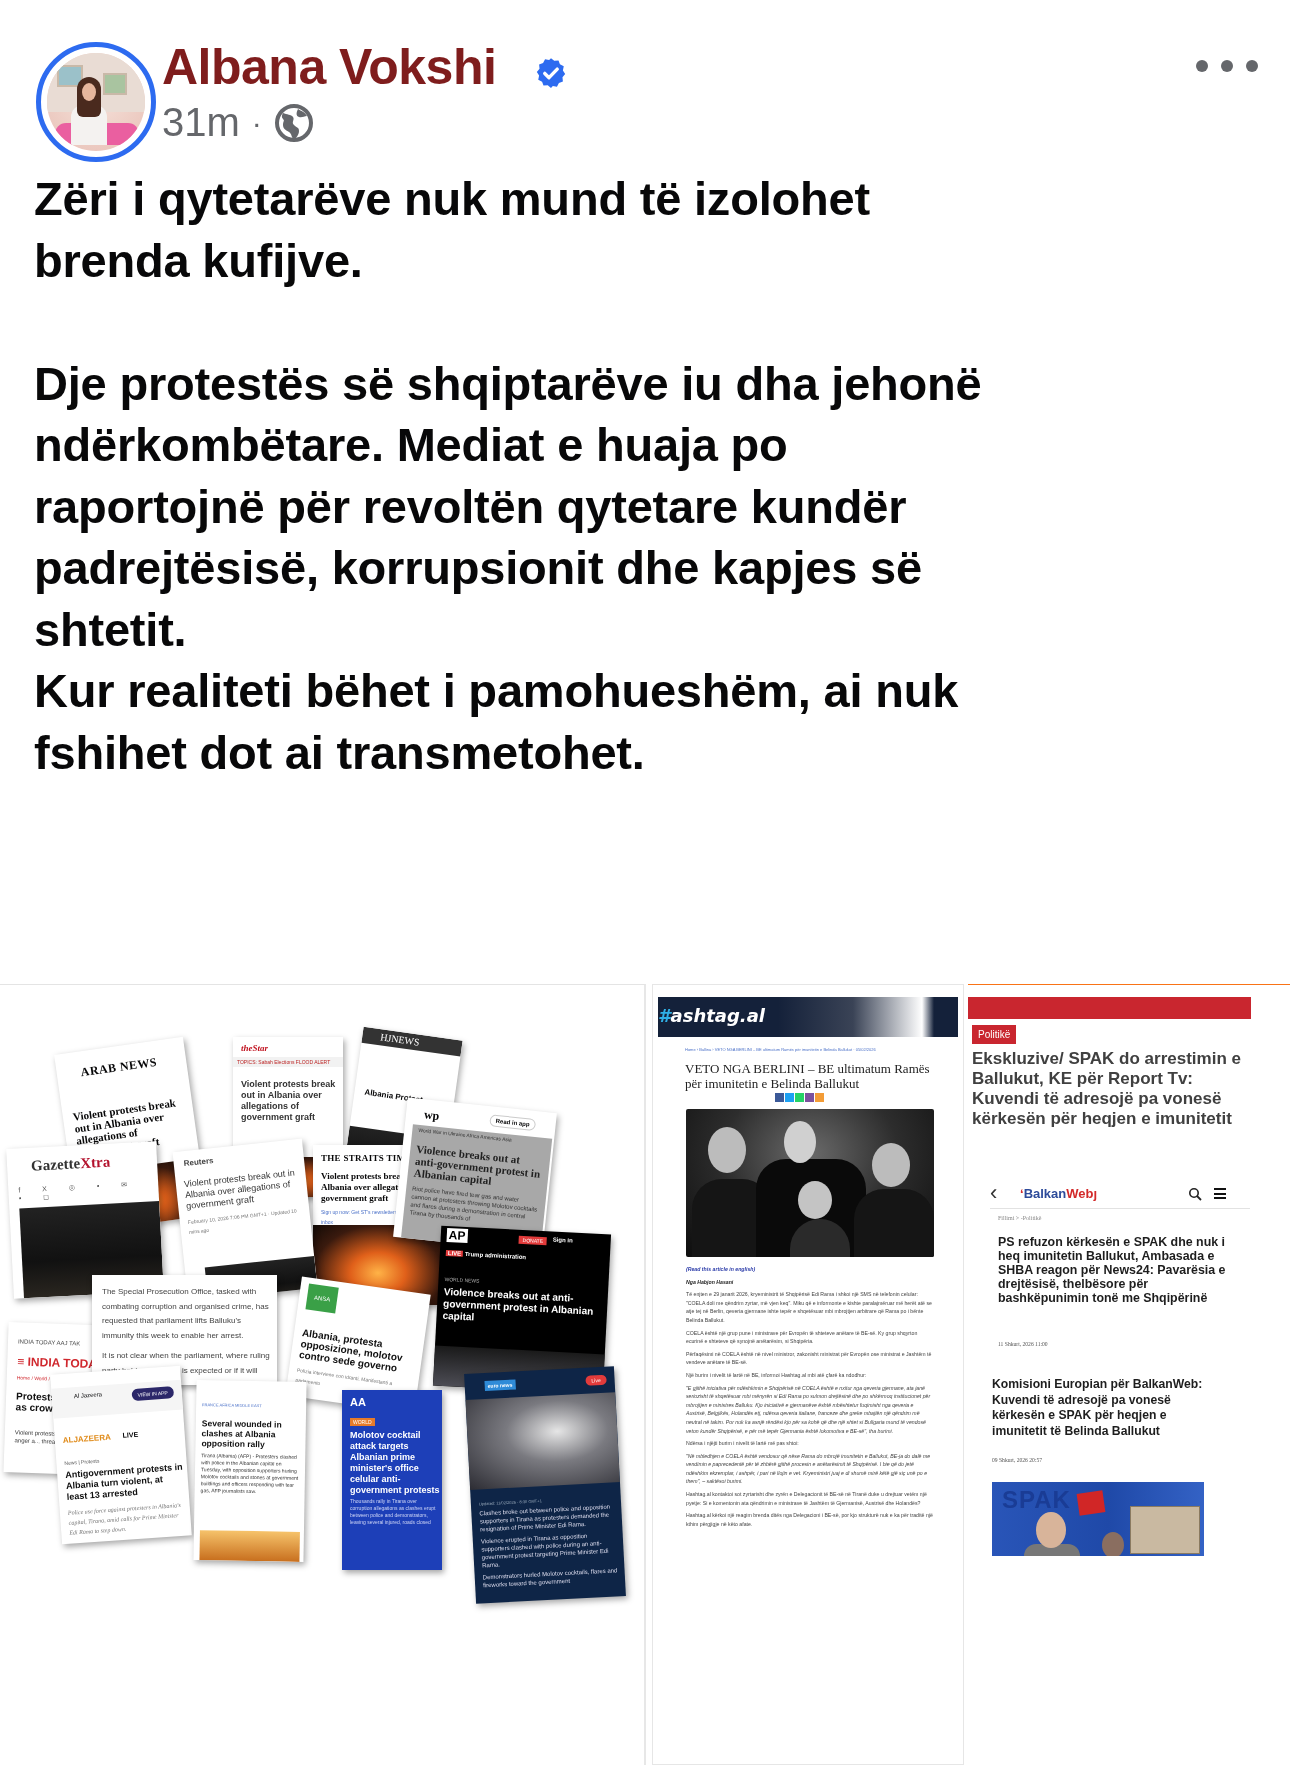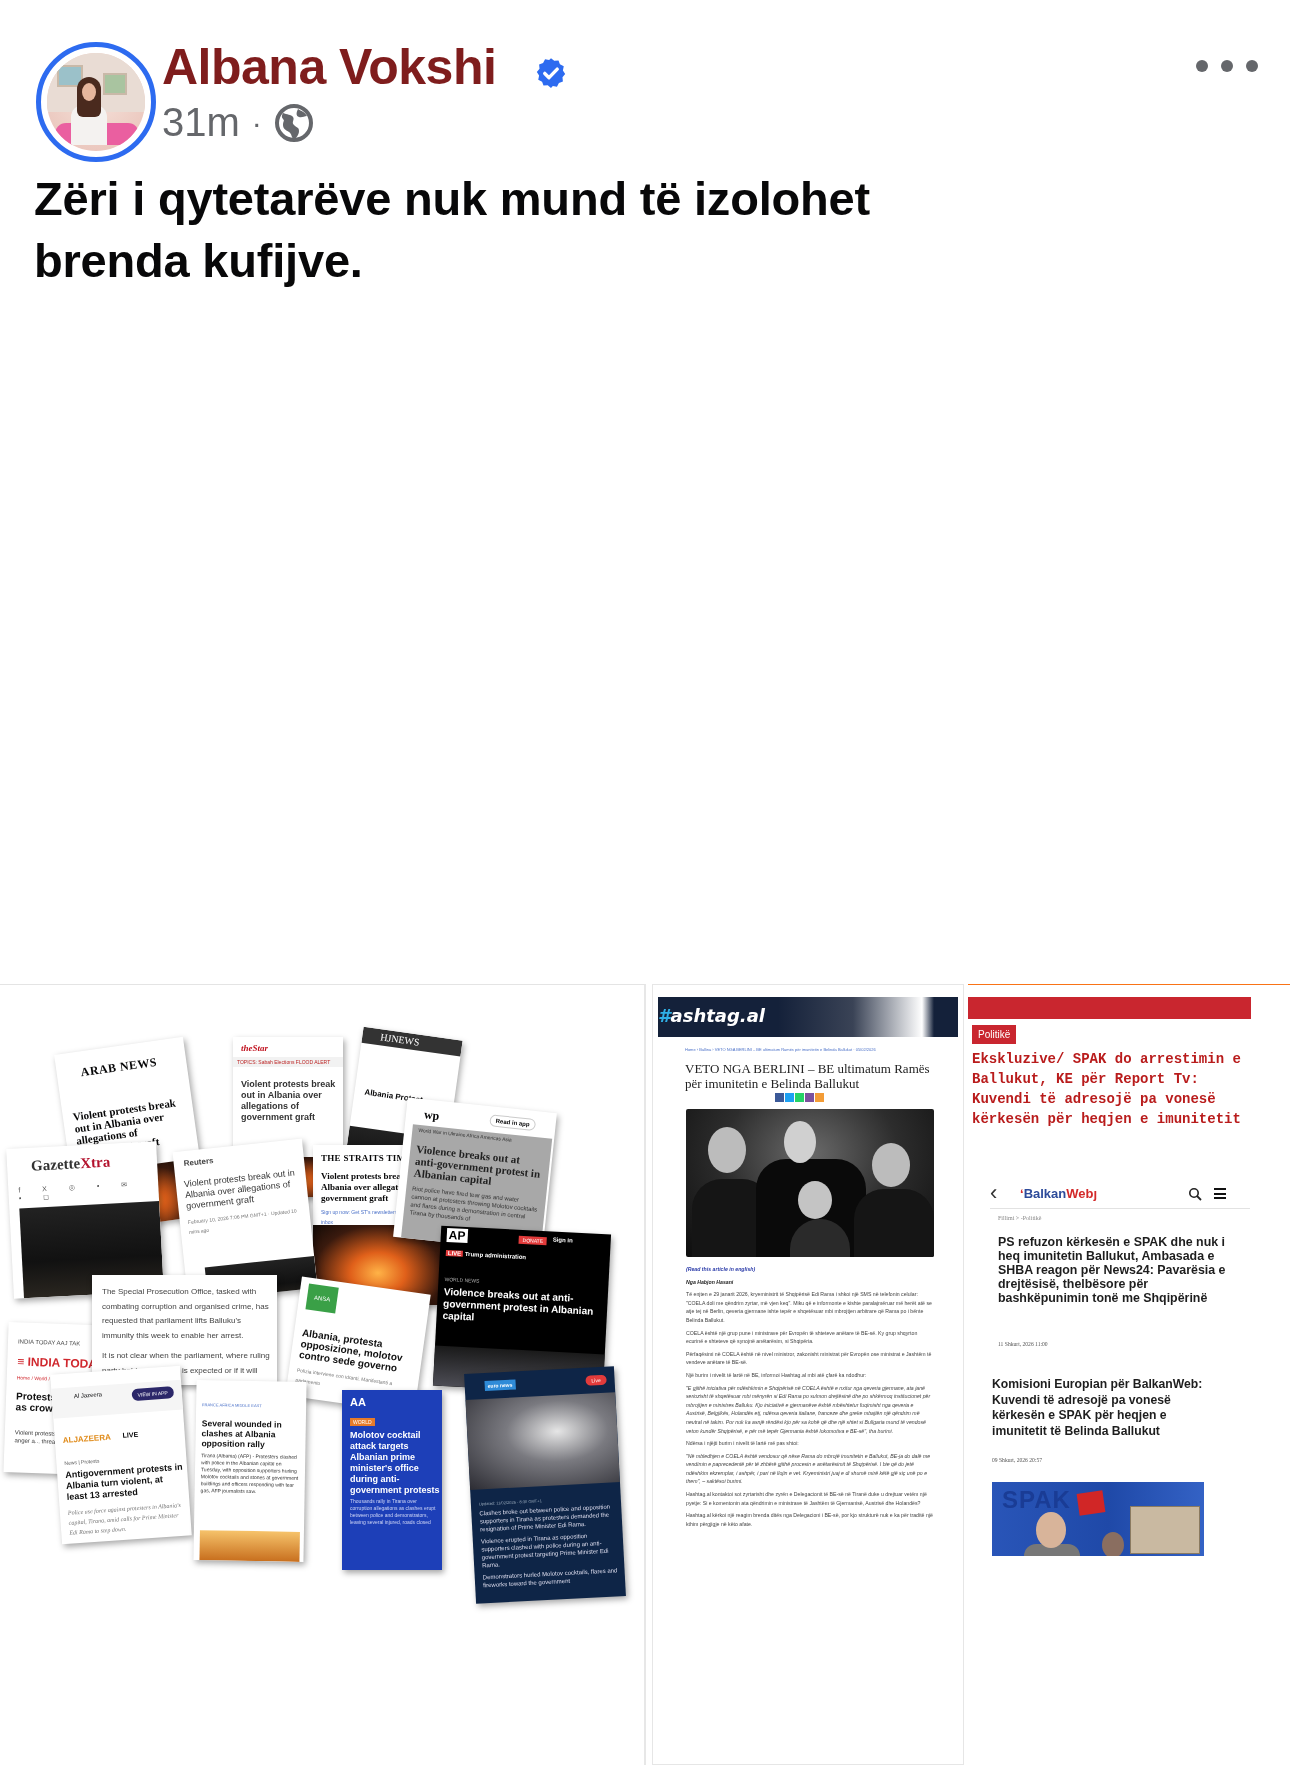--- a/index.html
+++ b/index.html
@@ -165,21 +165,21 @@
   .ht-photo .p { position: absolute; border-radius: 50%; background: #bcbcbc; }
   .ht-photo .suit { position: absolute; background: #151515; border-radius: 30px 30px 0 0; }
   .ht-body { position: absolute; left: 33px; top: 280px; width: 248px; font-family: "Liberation Sans", sans-serif; font-size: 5.2px; line-height: 8.6px; color: #444; }
   .ht-body p { margin-bottom: 4px; }
   .ht-body .link { color: #2a3aa8; font-style: italic; font-weight: 700; }
   .ht-body .author { font-style: italic; font-weight: 700; color: #222; }
 
   
   .bw-topbar { position: absolute; left: 0; top: 12px; width: 283px; height: 22px; background: #c9262f; }
   .bw-tag { position: absolute; left: 4px; top: 40px; background: #c9262f; color: #fff; font-size: 10px; padding: 4px 6px; font-family: "Liberation Sans", sans-serif; }
-  .bw-headline { position: absolute; left: 4px; top: 64px; width: 280px; font-family: Liberation Mono, monospace; font-weight: 700; font-size: 14px; line-height: 20px; color: #b91c1c; }
+  .bw-headline { position: absolute; left: 4px; top: 64px; width: 280px; font-family: Liberation Sans, sans-serif; font-weight: 700; font-size: 17px; line-height: 20px; color: #404040; }
   .bw-nav { position: absolute; left: 22px; top: 198px; width: 260px; height: 26px; border-bottom: 1px solid #e2e2e2; font-family: "Liberation Sans", sans-serif; }
   .bw-back { position: absolute; left: 0; top: 0; font-size: 22px; color: #333; line-height: 20px; }
   .bw-logo { position: absolute; left: 30px; top: 3px; font-size: 13px; font-weight: 700; color: #2d4b9a; }
   .bw-logo b { color: #d32a2a; }
   .bw-search { position: absolute; left: 198px; top: 4px; width: 14px; height: 14px; }
   .bw-menu { position: absolute; left: 224px; top: 5px; width: 12px; height: 11px; display: flex; flex-direction: column; justify-content: space-between; }
   .bw-menu span { height: 2px; background: #111; display: block; }
   .bw-crumb { position: absolute; left: 30px; top: 230px; font-size: 6px; color: #888; font-family: "Liberation Serif", serif; }
   .bw-art { position: absolute; font-family: "Liberation Sans", sans-serif; font-weight: 700; color: #1e1e1e; }
   .bw-art1 { left: 30px; top: 250px; width: 230px; font-size: 12.4px; line-height: 14px; }
@@ -229,20 +229,27 @@
     <span></span>
     <span></span>
     <span></span>
   </div>
 </div>
 
 <div class="post-text">
   <p>Zëri i qytetarëve nuk mund të izolohet
 brenda kufijve.</p>
   <p>&nbsp;</p>
+  <p>Dje protestës së shqiptarëve iu dha jehonë
+ndërkombëtare. Mediat e huaja po
+raportojnë për revoltën qytetare kundër
+padrejtësisë, korrupsionit dhe kapjes së
+shtetit.
+Kur realiteti bëhet i pamohueshëm, ai nuk
+fshihet dot ai transmetohet.</p>
   <p>&nbsp;</p>
 </div>
 
 <div class="media">
 
   <div class="panel panel-collage">
 
     <div class="card c-arab">
       <div class="logo">ARAB NEWS</div>
       <div class="hl">Violent protests break out in Albania over allegations of government graft</div>
@@ -335,21 +342,21 @@
     <div class="card c-several">
       <div class="nav">FRANCE  AFRICA  MIDDLE EAST</div>
       <div class="hl">Several wounded in clashes at Albania opposition rally</div>
       <div class="sub">Tirana (Albania) (AFP) - Protesters clashed with police in the Albanian capital on Tuesday, with opposition supporters hurling Molotov cocktails and stones at government buildings and officers responding with tear gas, AFP journalists saw.</div>
       <div class="img"></div>
     </div>
 
     <div class="card c-aa">
       <div class="logo">AA</div>
       <div class="tag">WORLD</div>
-      <div class="hl">Molotov cocktail attack targets Albanian prime minister's office during anti-government protests</div>
+      <div class="hl">Molotov cocktail attack targets Albanian prime minister's office celular anti-government protests</div>
       <div class="sub">Thousands rally in Tirana over corruption allegations as clashes erupt between police and demonstrators, leaving several injured, roads closed</div>
     </div>
 
     <div class="card c-euro">
       <div class="logo">euro news</div>
       <div class="livebtn">Live</div>
       <div class="img"></div>
       <div class="upd">Updated: 11/02/2026 - 8:30 GMT+1</div>
       <div class="sub">
         <p>Clashes broke out between police and opposition supporters in Tirana as protesters demanded the resignation of Prime Minister Edi Rama.</p>

